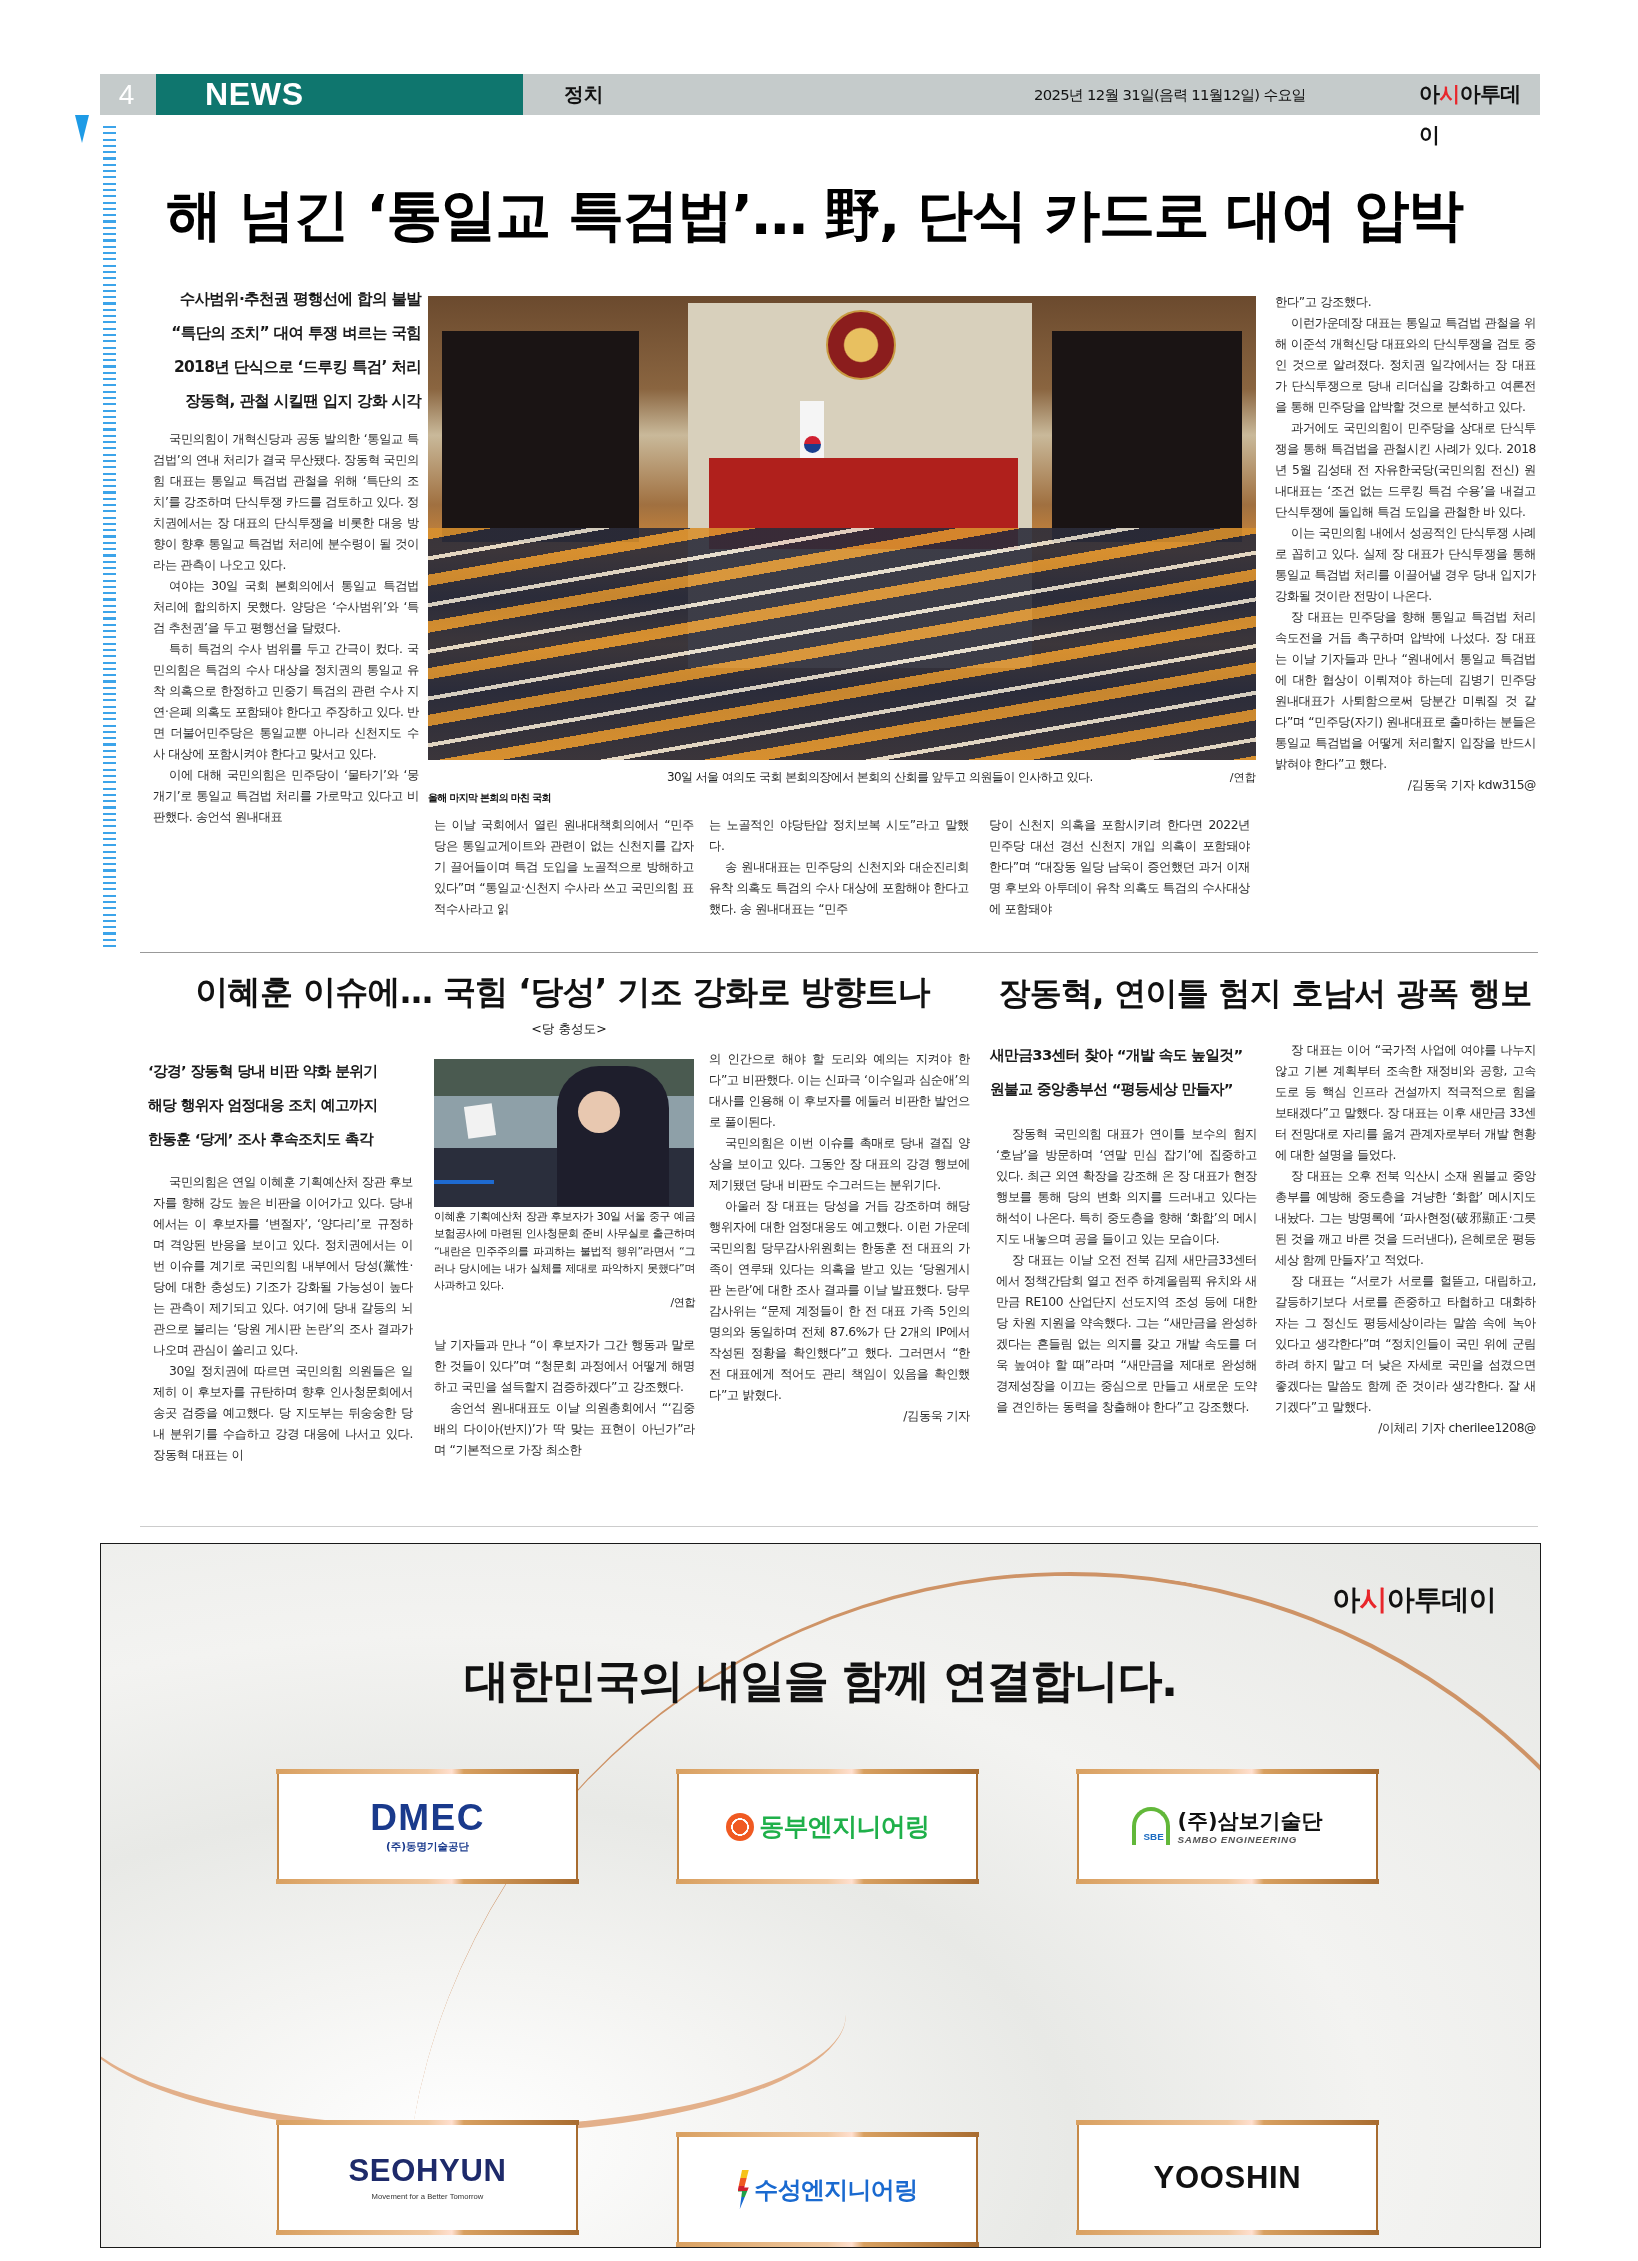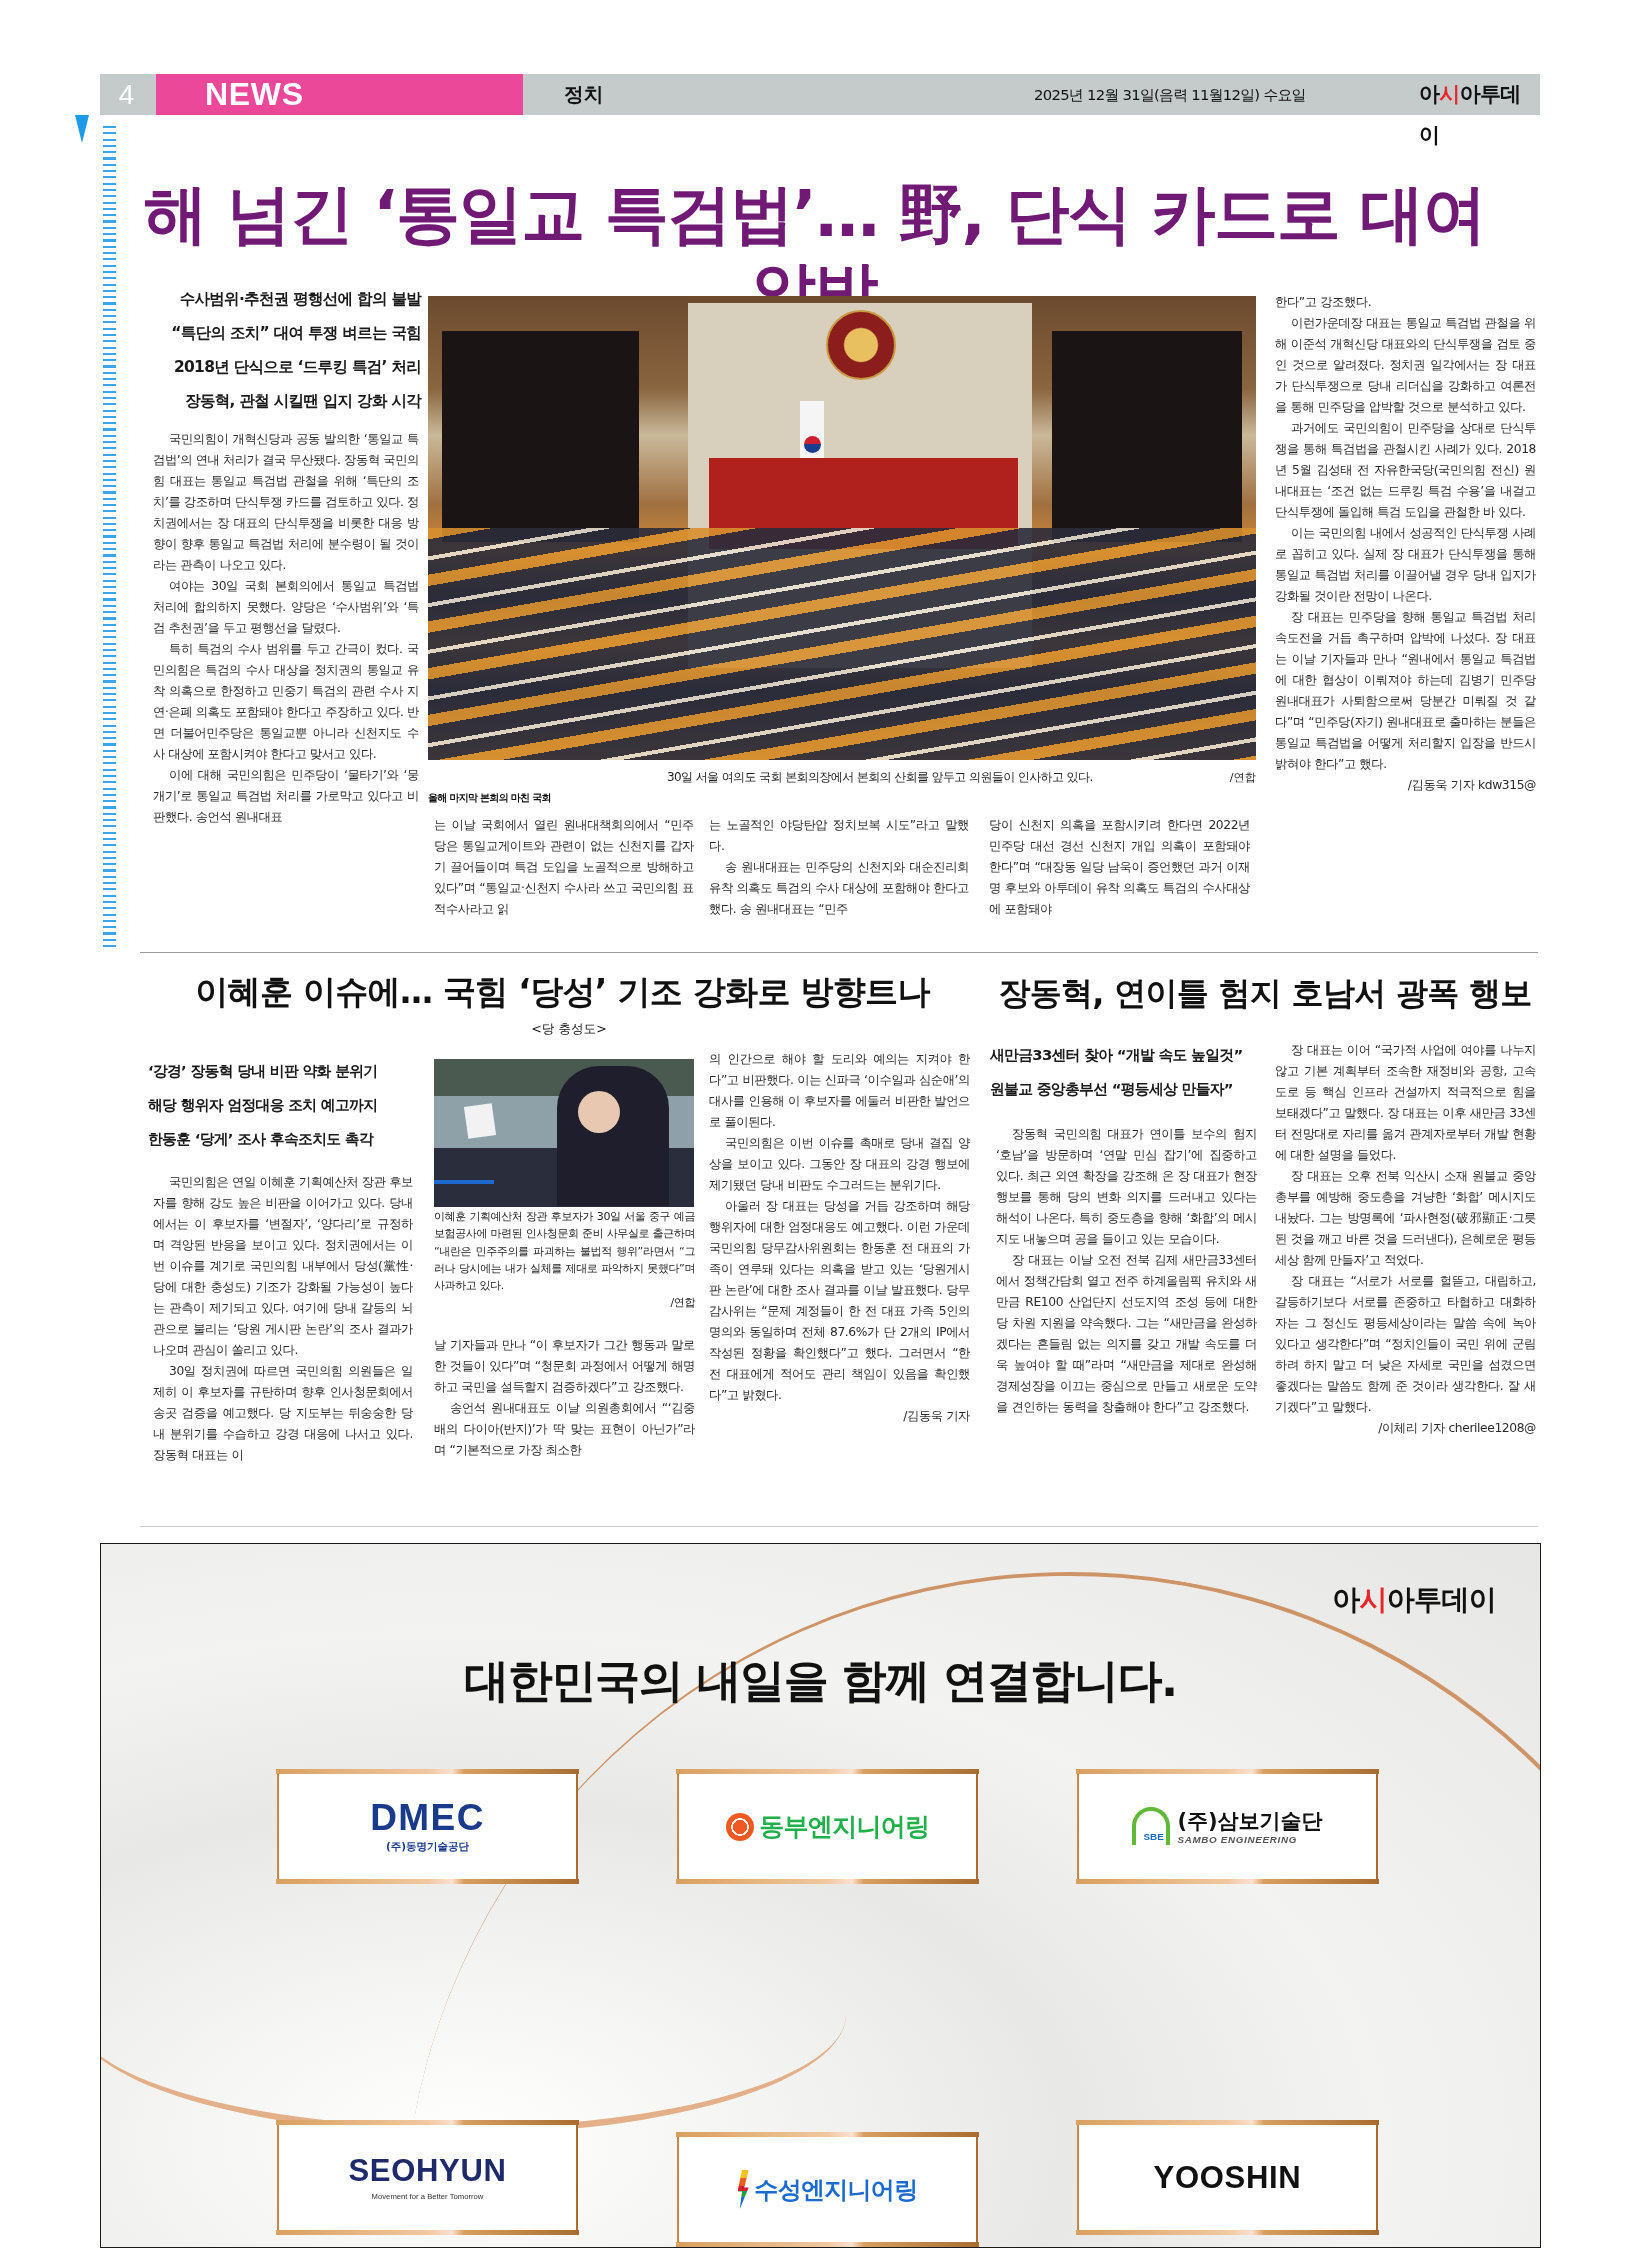--- a/index.html
+++ b/index.html
@@ -2,33 +2,33 @@
 <html style="font-size:11.2px"><head>
 <meta charset="utf-8">
 <style>
   * { box-sizing: border-box; margin: 0; padding: 0; }
   html, body { width: 1639px; height: 2261px; background: #ffffff; overflow: hidden; }
   body { position: relative; font-family: "DejaVu Sans", sans-serif; color: #222; }
 
   
   .masthead { position: absolute; left: 100px; top: 74px; width: 1440px; height: 41px; background: #c5cbcb; }
   .page-num { position: absolute; left: 0; top: 0; width: 53px; height: 41px; background: #c5cbcb; color: #fff; font-family: "Liberation Sans", sans-serif; font-size: 28px; line-height: 41px; text-align: center; }
-  .news-tab { position: absolute; left: 56px; top: 0; width: 367px; height: 41px; background: #ec4899; }
+  .news-tab { position: absolute; left: 56px; top: 0; width: 367px; height: 41px; background: #0f766e; }
   .news-tab span { position: absolute; left: 49px; top: 0; font-family: "Liberation Sans", sans-serif; font-weight: bold; font-size: 32px; line-height: 41px; color: #fff; letter-spacing: 0.7px; }
   .news-pointer { position: absolute; left: 75px; top: 115px; width: 0; height: 0; border-left: 7px solid transparent; border-right: 7px solid transparent; border-top: 28px solid #1e9be6; }
   .section-label { position: absolute; left: 464px; top: 0; font-weight: bold; font-size: 19.7px; line-height: 41px; color: #111; }
   .date-text { position: absolute; left: 934px; top: 0; font-size: 14.8px; line-height: 41px; color: #111; letter-spacing: -0.7px; }
   .brand { position: absolute; left: 1319px; top: 0; font-weight: bold; font-size: 21px; line-height: 41px; color: #111; letter-spacing: -0.7px; }
   .brand .red { color: #e8262b; }
 
   .left-rule { position: absolute; left: 103px; top: 126px; width: 12.6px; height: 822px;
     background: repeating-linear-gradient(to bottom, #3ca4ea 0 2.1px, transparent 2.1px 6.3px); }
 
   
-  .main-headline { position: absolute; left: 133px; top: 176px; width: 1363px; text-align: center; font-weight: bold; font-size: 64px; line-height: 77px; color: #701a75; letter-spacing: -1.4px; }
+  .main-headline { position: absolute; left: 133px; top: 176px; width: 1363px; text-align: center; font-weight: bold; font-size: 56px; line-height: 77px; color: #000000; letter-spacing: -1.4px; }
 
   
   .col { position: absolute; font-size: 12.3px; line-height: 21px; color: #2b2b2b; text-align: justify; letter-spacing: -0.4px; }
   .col p { text-indent: 1.3em; }
   .col p.noindent { text-indent: 0; }
   .byline { text-align: right; text-indent: 0 !important; }
 
   .subheads { position: absolute; font-weight: bold; font-size: 15.5px; line-height: 34px; color: #1a1a1a; text-align: right; letter-spacing: -0.7px; }
 
   

